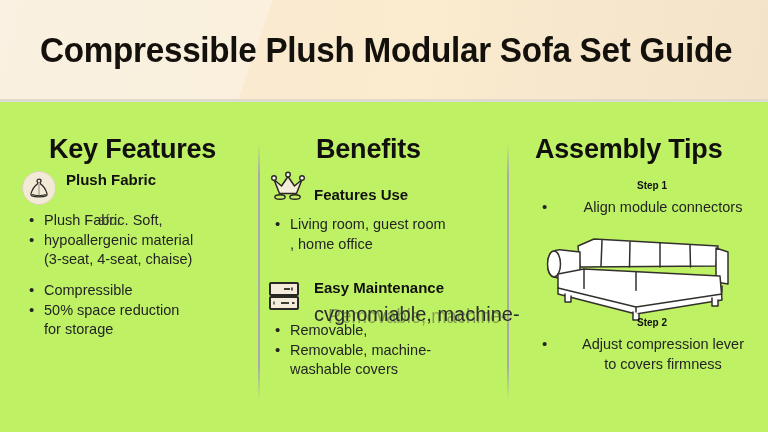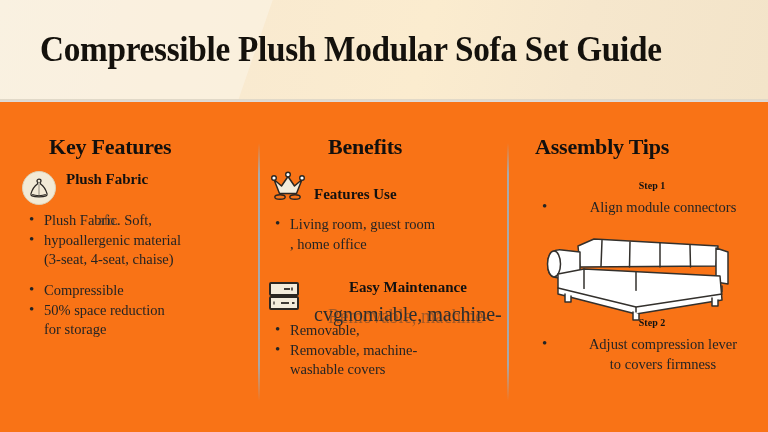--- a/index.html
+++ b/index.html
@@ -3,21 +3,21 @@
 <meta charset="utf-8">
 <style>
   * { margin:0; padding:0; box-sizing:border-box; }
   html,body { width:768px; height:432px; overflow:hidden; }
   body {
     font-family:"Liberation Sans", sans-serif;
     background:#ececed;
     color:#1b1b1b;
     position:relative;
   }
-  .slide { position:absolute; inset:0; width:768px; height:432px; background:#f97316;font-family:Liberation Serif, serif; }
+  .slide { position:absolute; inset:0; width:768px; height:432px; background:#bef264; }
 
   
   .header {
     position:absolute; left:0; top:0; width:768px; height:101px;
     background:linear-gradient(103deg,#f7ecd6 0%,#f9ead0 32%,#fbeccf 55%,#f6e7cd 75%,#f3e4c9 100%);
     overflow:hidden;
   }
   .header:after{
     content:""; position:absolute; left:-60px; top:-140px; width:300px; height:420px;
     background:rgba(255,255,255,.28); transform:rotate(19deg);
@@ -43,30 +43,30 @@
 
   .divider {
     position:absolute; top:42px; width:2px; height:258px;
     background:linear-gradient(180deg,rgba(170,170,172,0),#a9aaac 12%,#a7a8aa 86%,rgba(170,170,172,0));
     border-radius:2px;
   }
   .div-1 { left:258px; }
   .div-2 { left:507px; }
 
   .col-title {
-    font-size:22px; font-weight:700; color:#12100e; letter-spacing:-0.2px;
+    font-size:27px; font-weight:700; color:#12100e; letter-spacing:-0.2px;
     white-space:nowrap;
   }
   .col-a .col-title { position:absolute; left:27px; top:33px; }
-  .col-b .col-title { position:absolute; left:60px; top:33px; }
+  .col-b .col-title { position:absolute; left:48px; top:33px; }
   .col-c .col-title { position:absolute; left:15px; top:33px; }
 
   
   .feature { position:absolute; width:100%; }
-  .feat-head { position:relative; min-height:34px;text-align:center; }
+  .feat-head { position:relative; min-height:34px; }
   .feat-icon { position:absolute; left:0; top:0; width:34px; height:34px; }
   .feat-titles { position:absolute; left:44px; top:-1px; }
   .feat-title {
     font-size:15px; font-weight:700; color:#121110; line-height:19px; white-space:nowrap;
   }
   .feat-sub {
     font-size:20px; font-weight:400; color:#2c2c2c; line-height:19px; white-space:nowrap;
     position:relative;
     margin-top:8px;
   }

